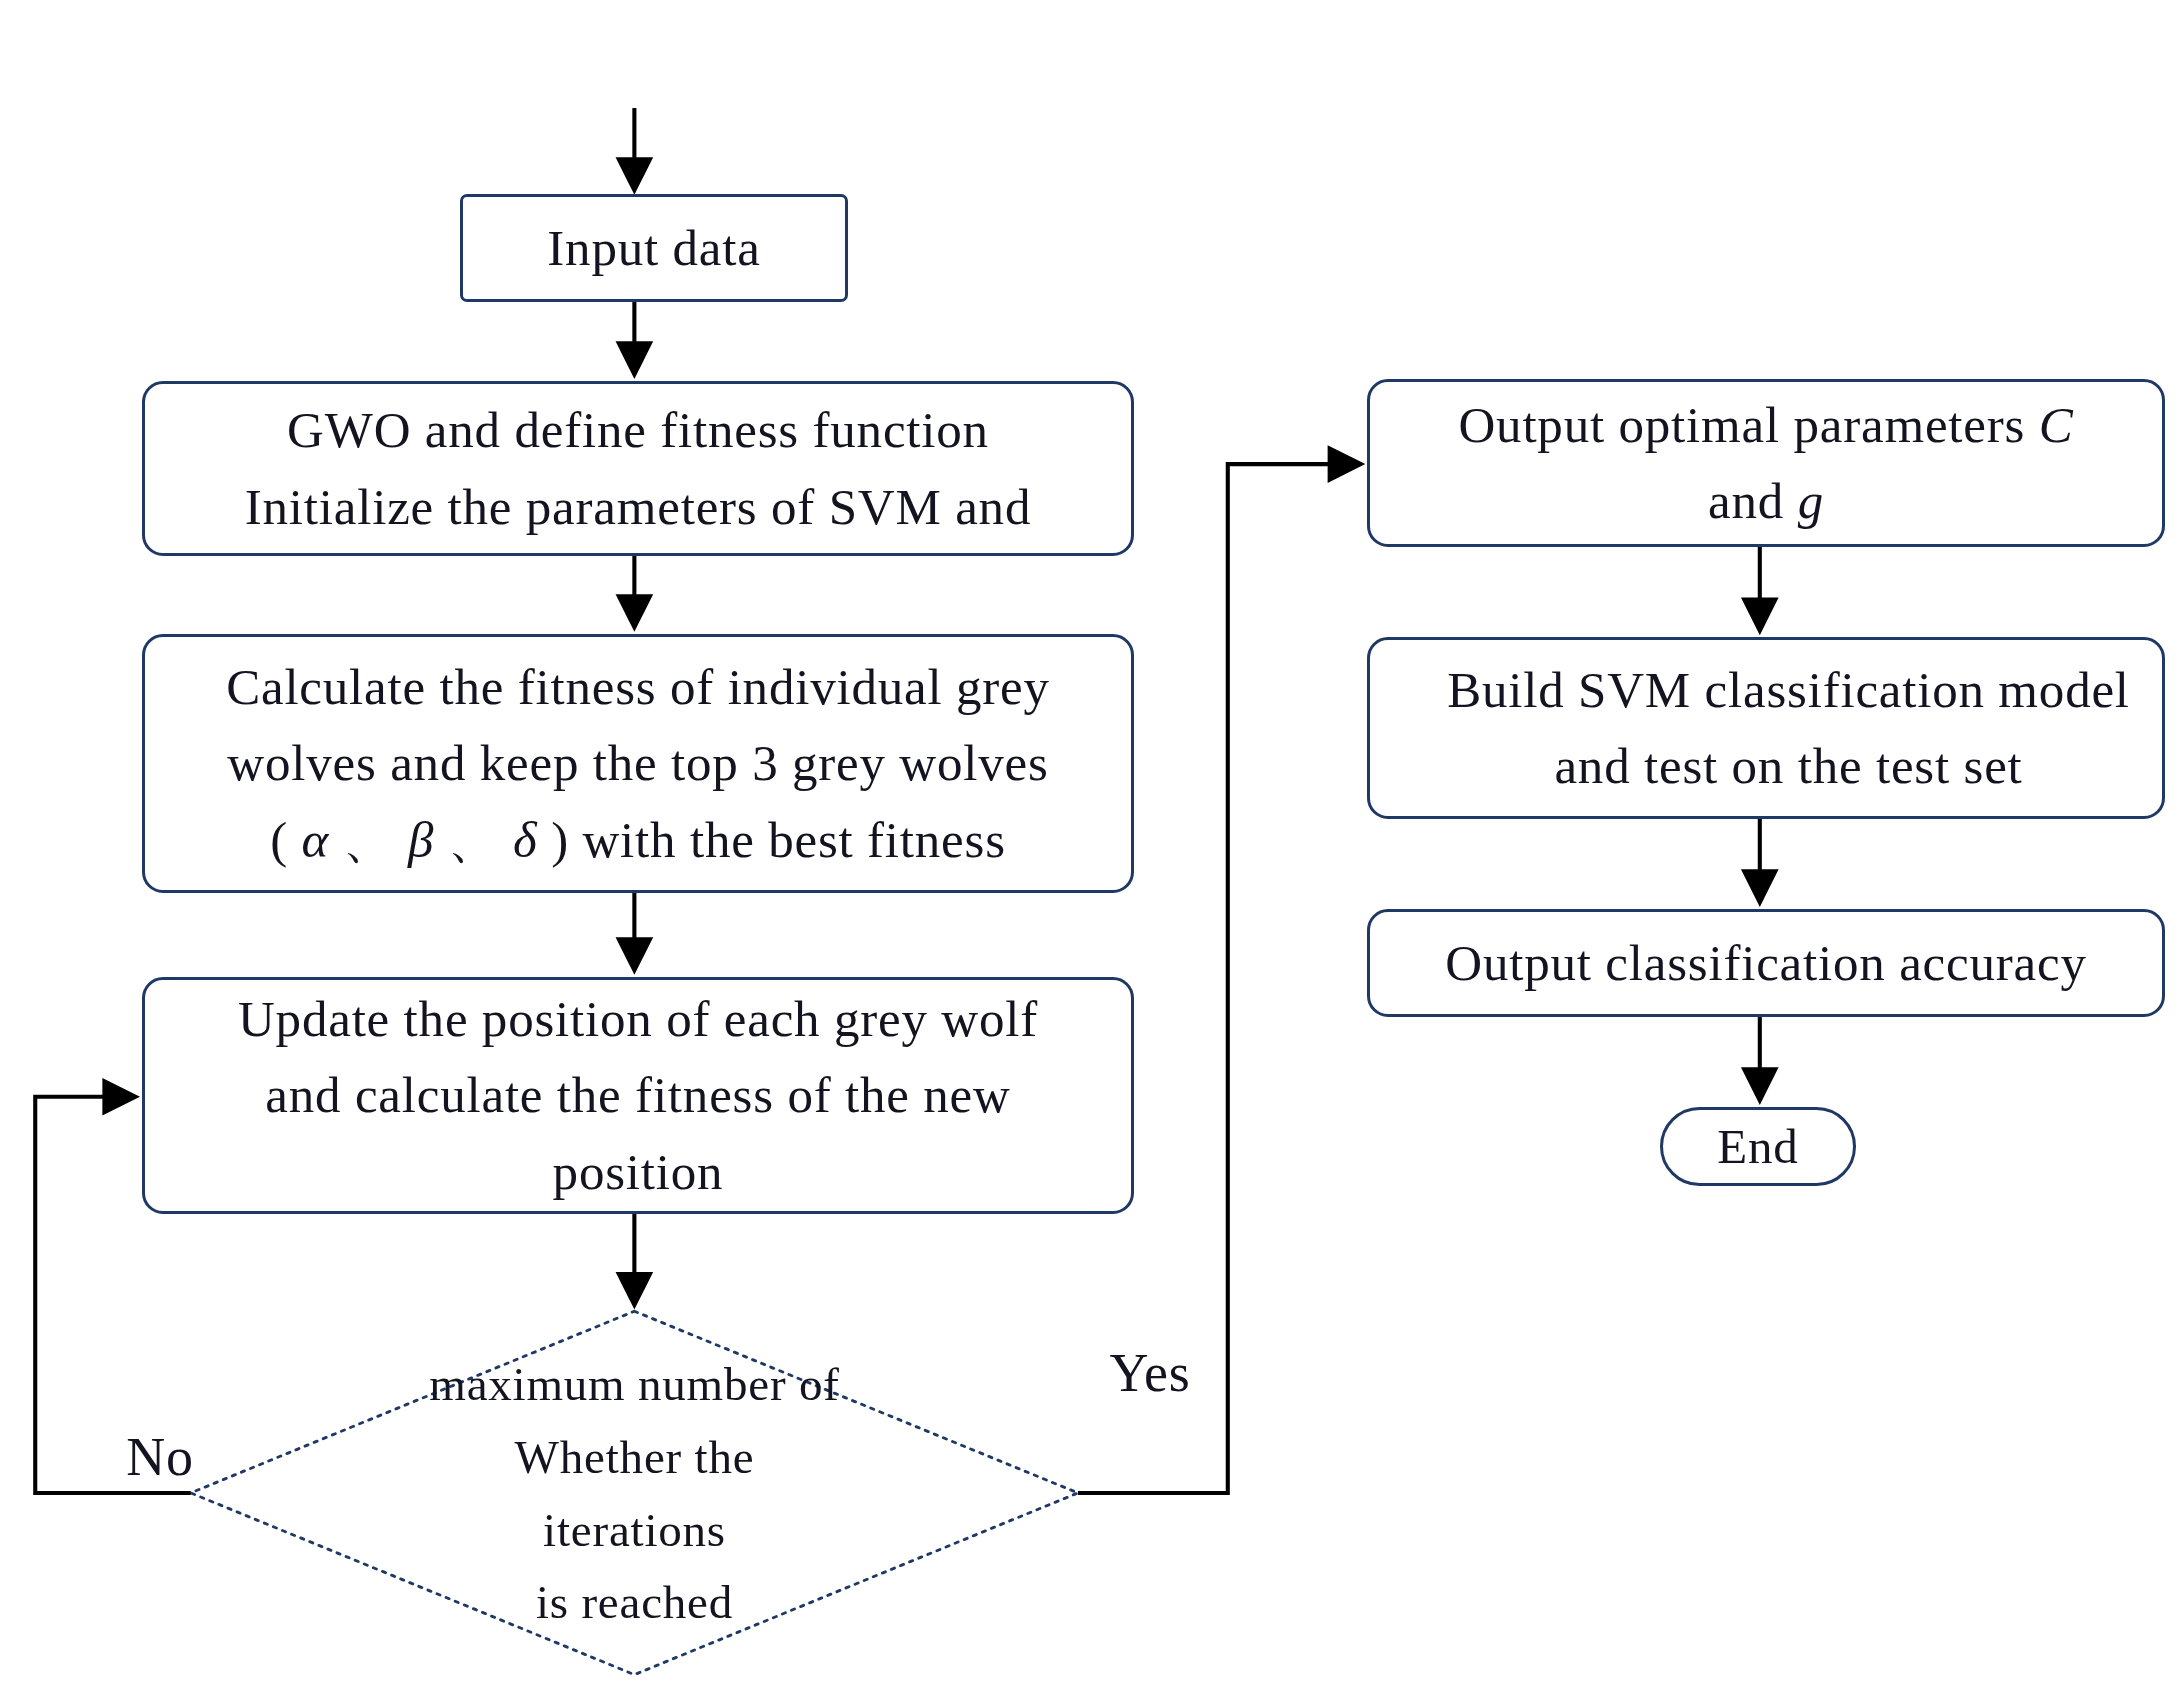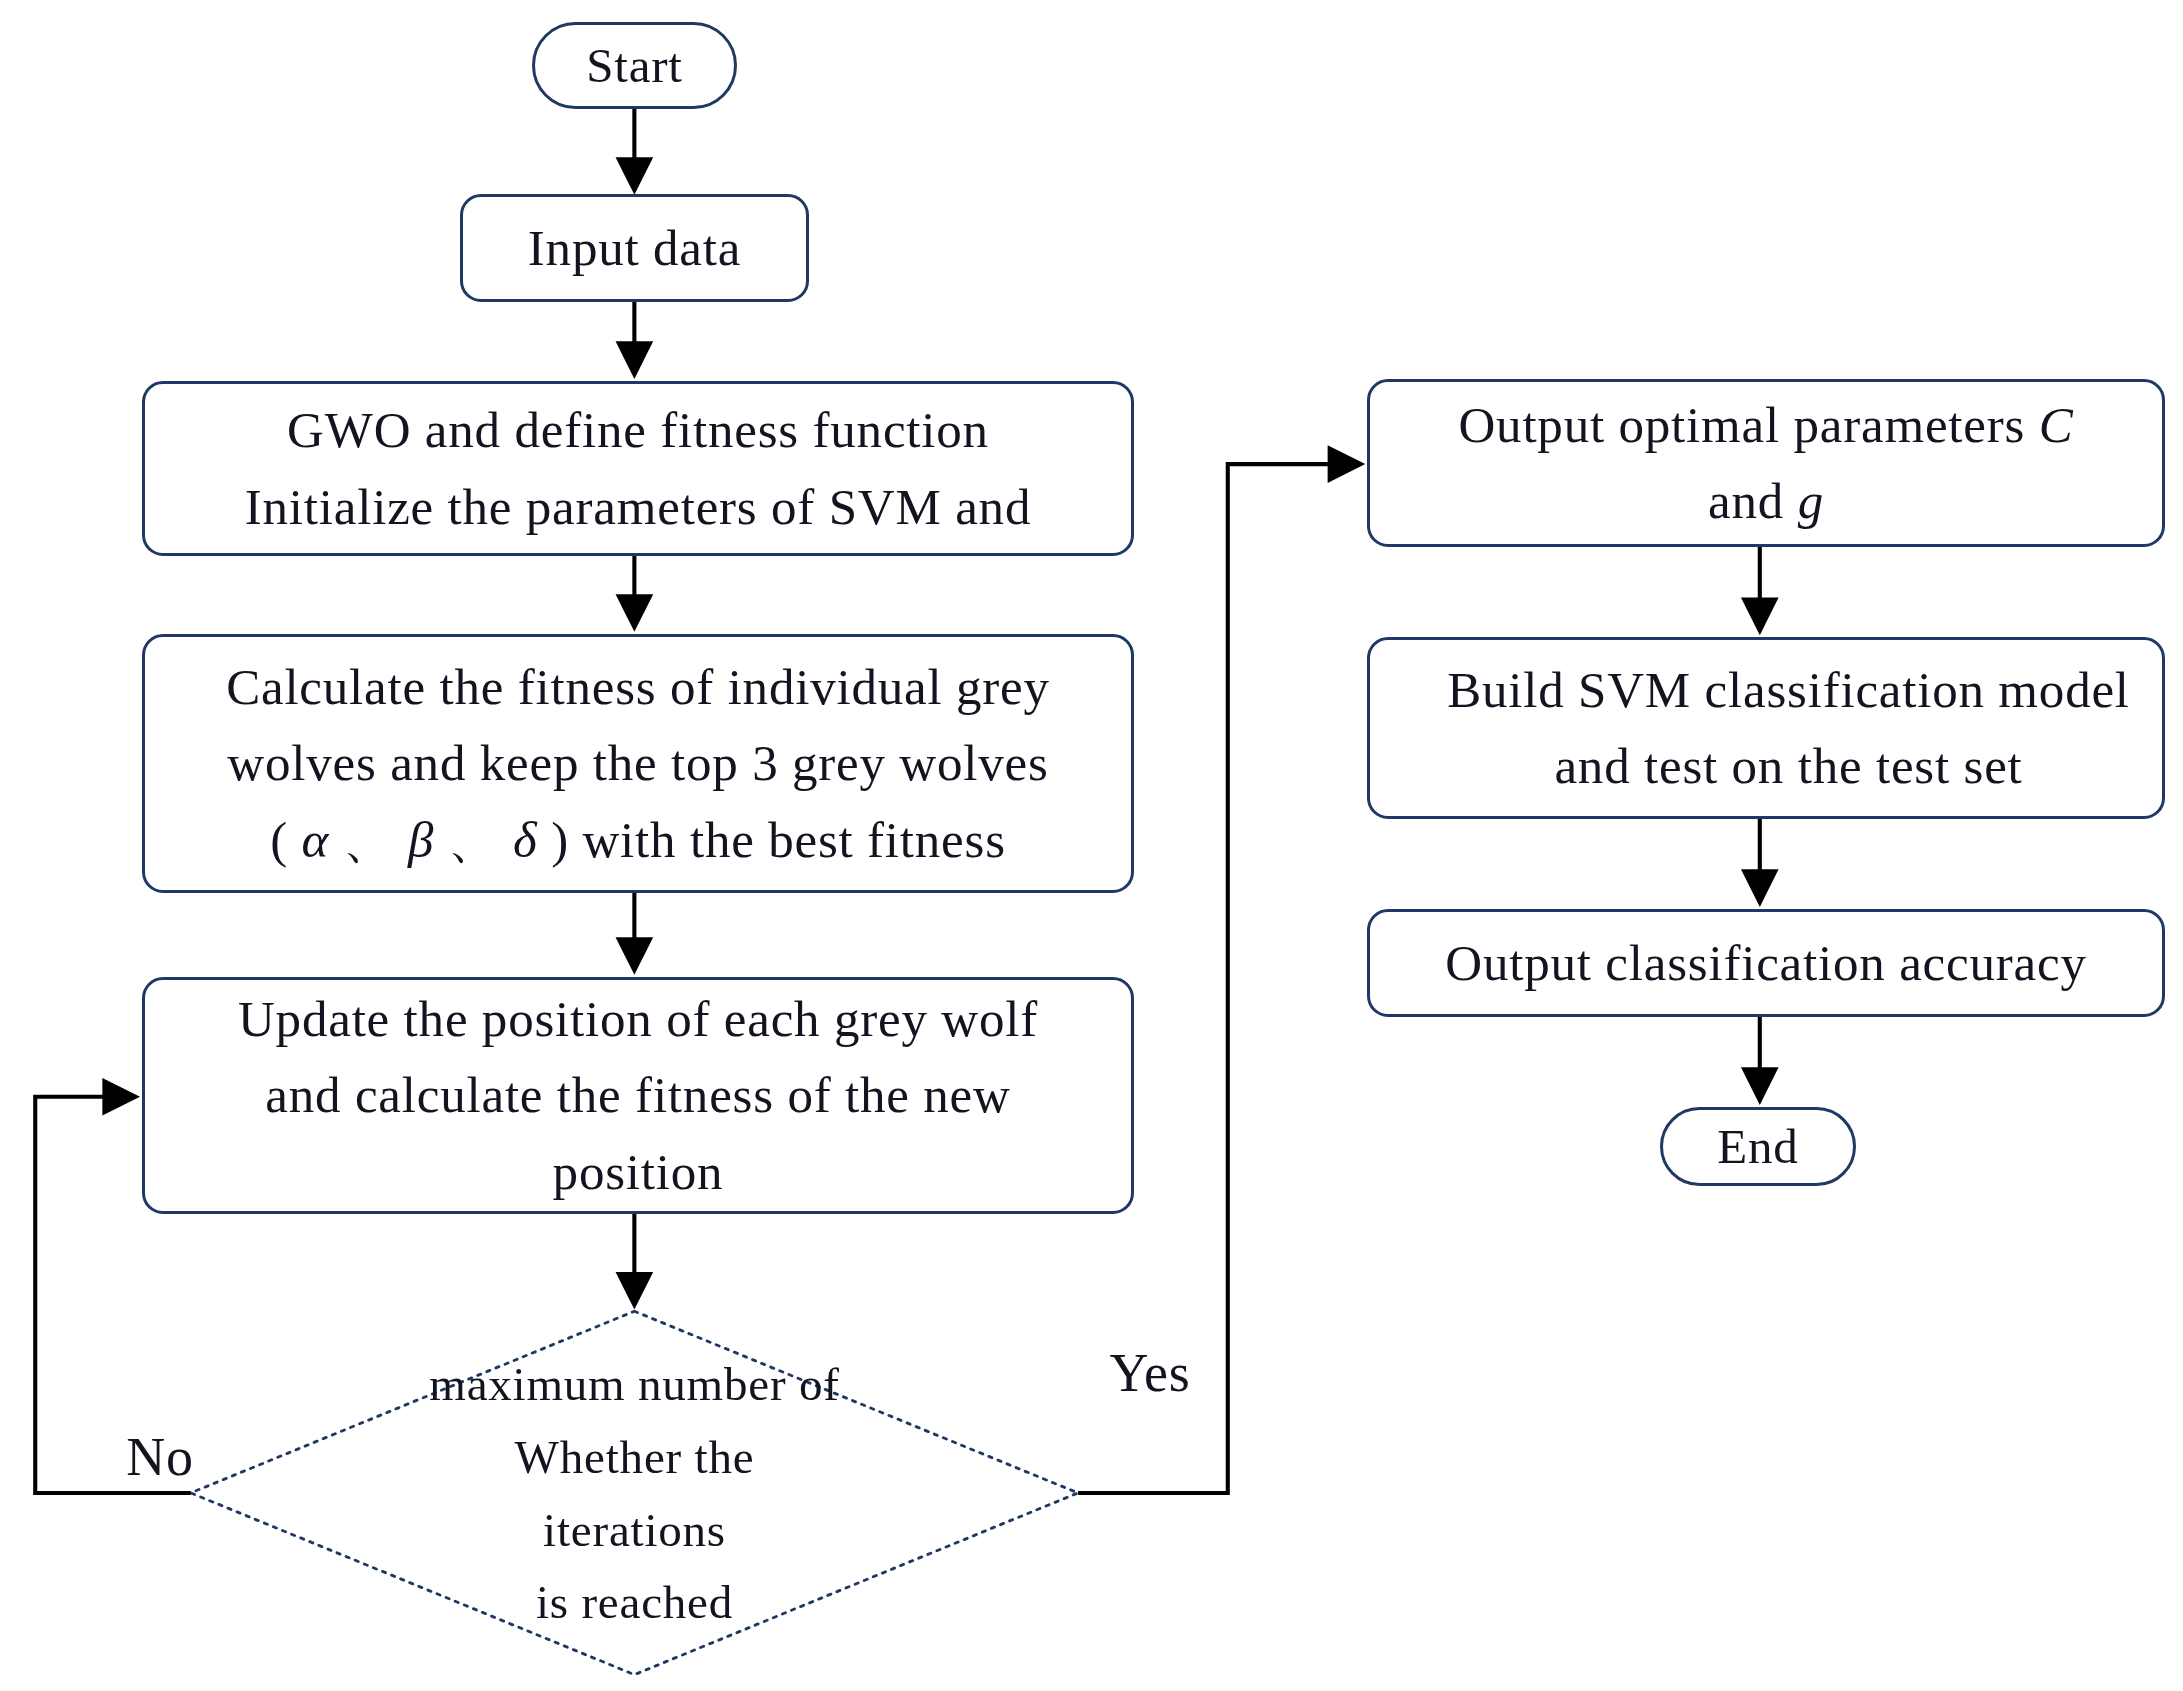--- a/index.html
+++ b/index.html
@@ -72,25 +72,22 @@
     <line x1="2150" y1="668" x2="2150" y2="736"></line>
     <polygon class="arrowhead" points="2127,730 2173,730 2150,776"></polygon>
 
     <line x1="2150" y1="1000" x2="2150" y2="1068"></line>
     <polygon class="arrowhead" points="2127,1062 2173,1062 2150,1108"></polygon>
 
     <line x1="2150" y1="1242" x2="2150" y2="1308"></line>
     <polygon class="arrowhead" points="2127,1304 2173,1304 2150,1350"></polygon>
   </svg>
 
-  <div class="node stadium" style="left:532px;top:22px;width:205px;height:87px;">
-    <div class="tline">Start</div>
-  </div>
 
-  <div class="node box" style="left:460px;top:194px;width:349px;height:108px;">
+  <div class="node box" style="left:460px;top:194px;width:388px;height:108px;border-radius:7px;">
     <div class="tline">Input data</div>
   </div>
 
   <div class="node box" style="left:142px;top:381px;width:992px;height:175px;">
     <div class="tline">GWO and define fitness function</div>
     <div class="tline">Initialize the parameters of SVM and</div>
   </div>
 
   <div class="node box" style="left:142px;top:634px;width:992px;height:259px;">
     <div class="tline">Calculate the fitness of individual grey</div>

